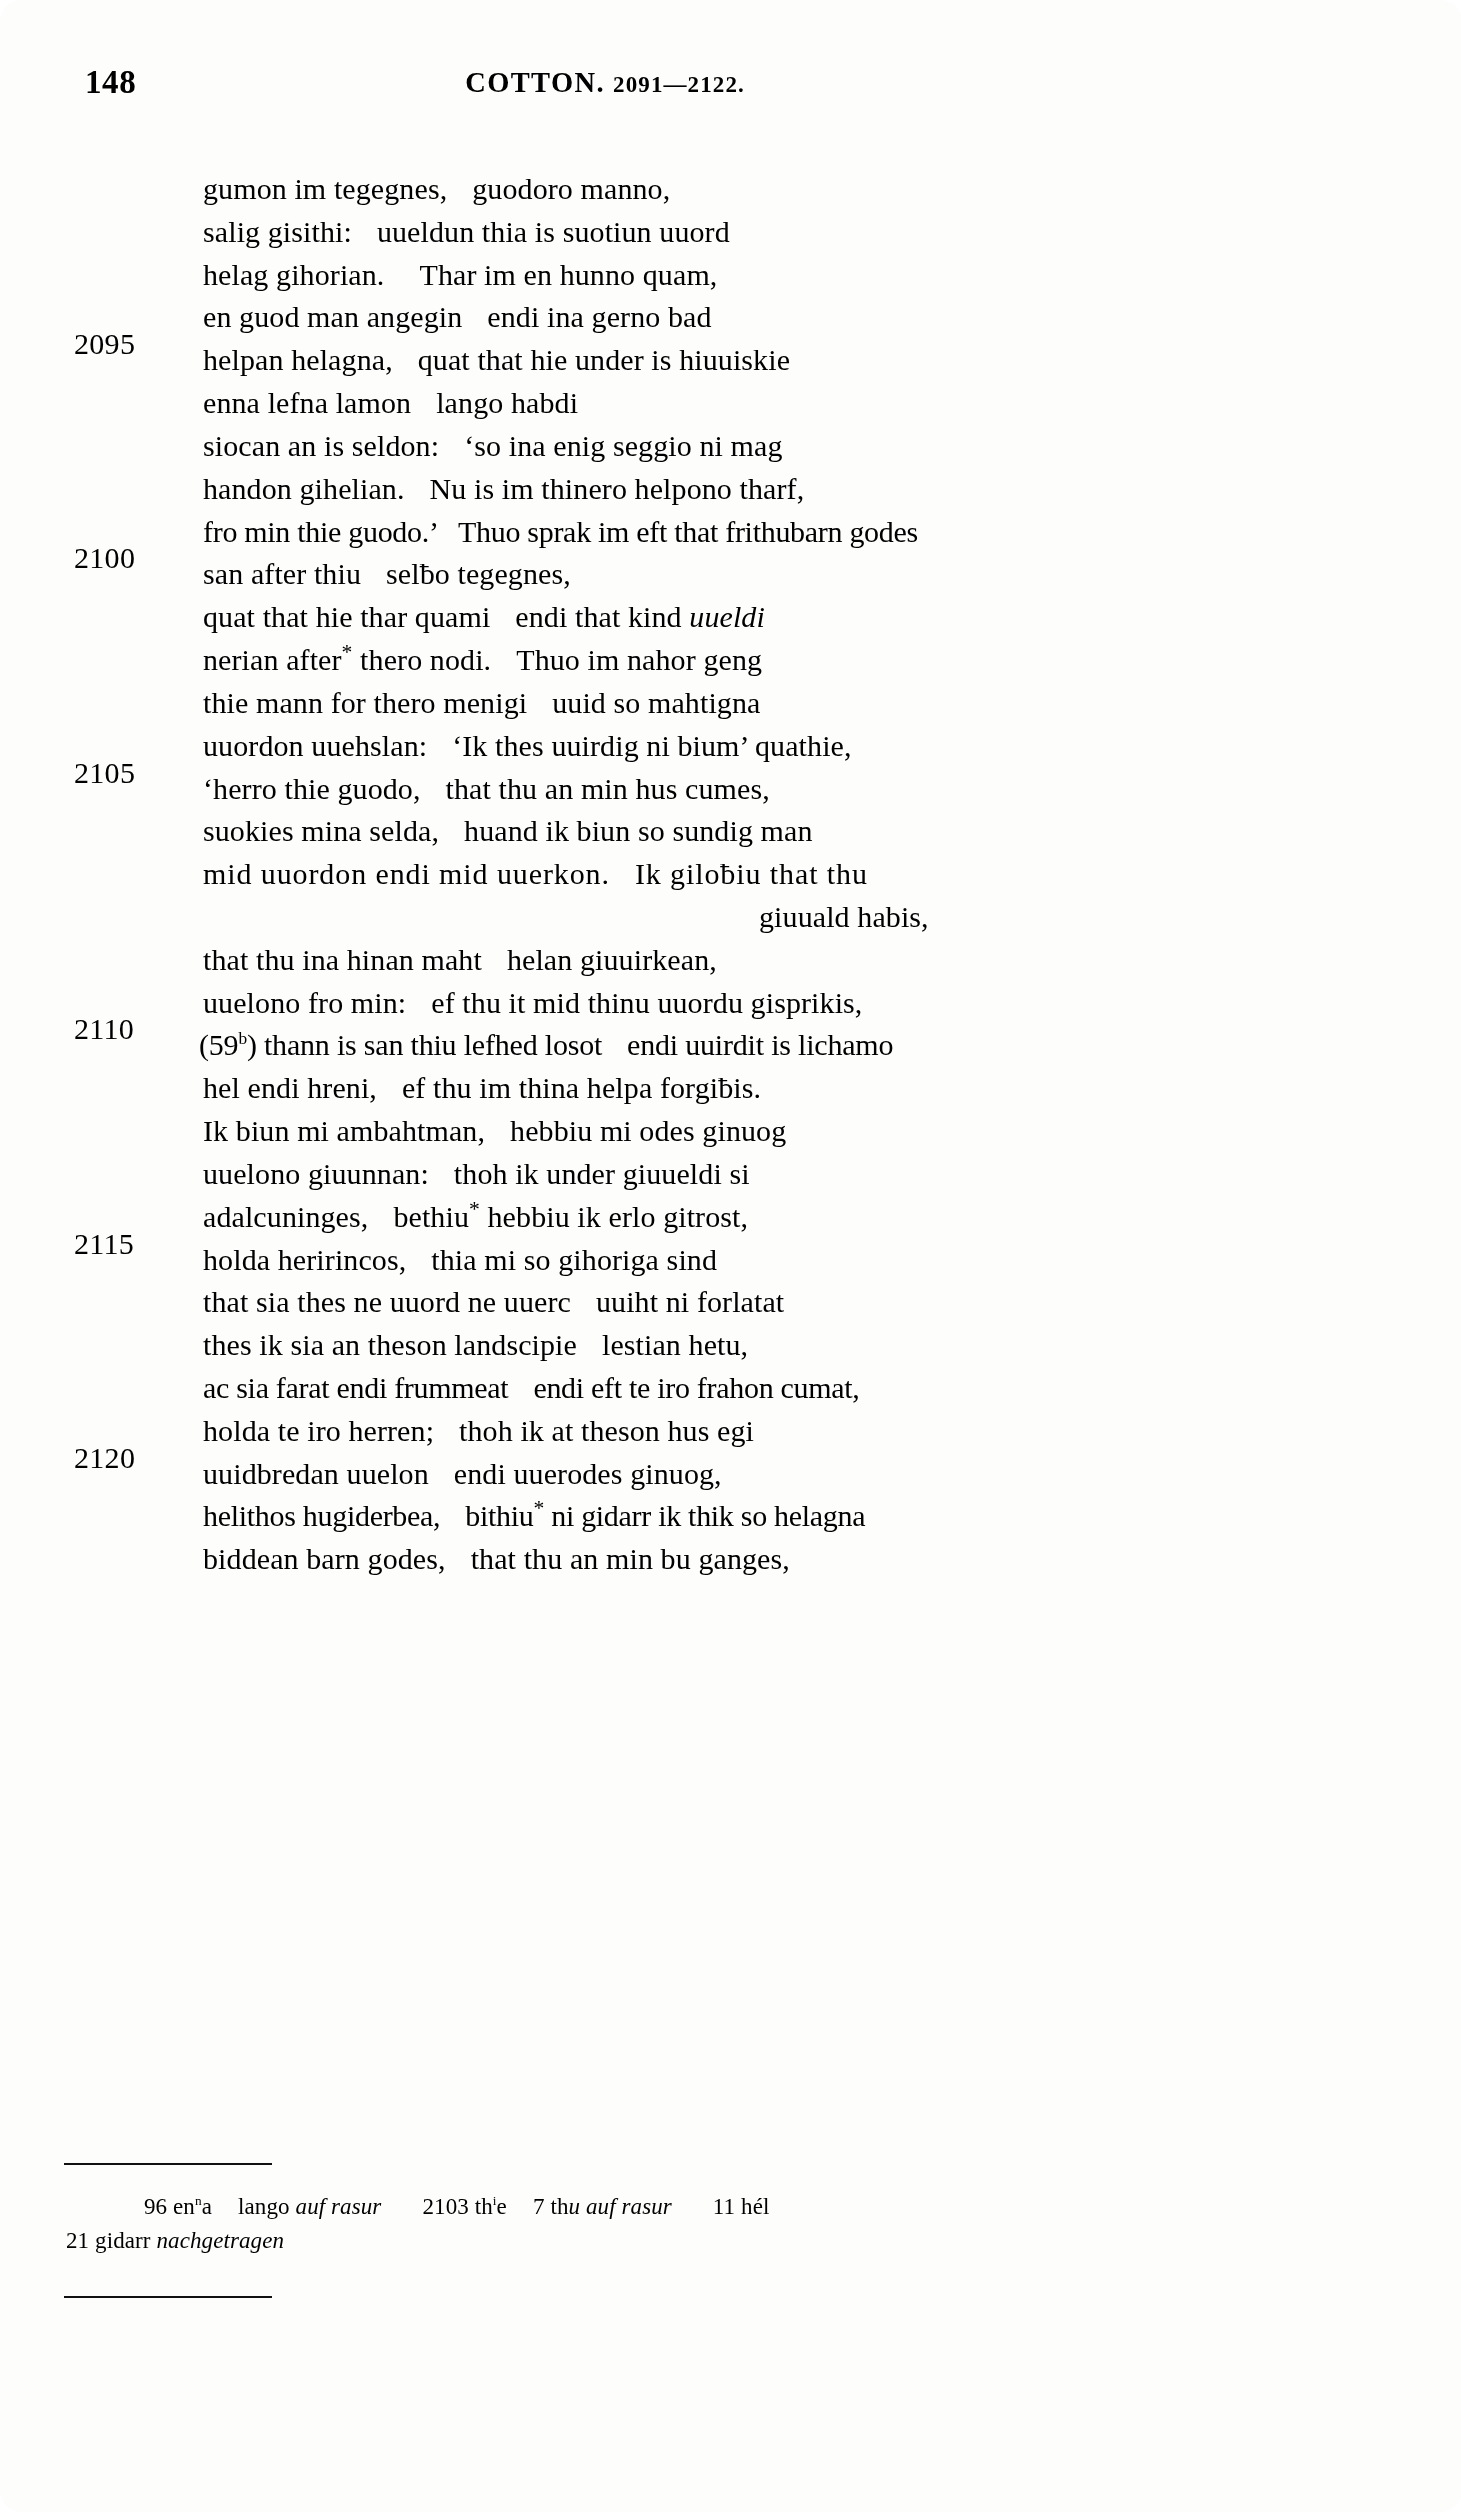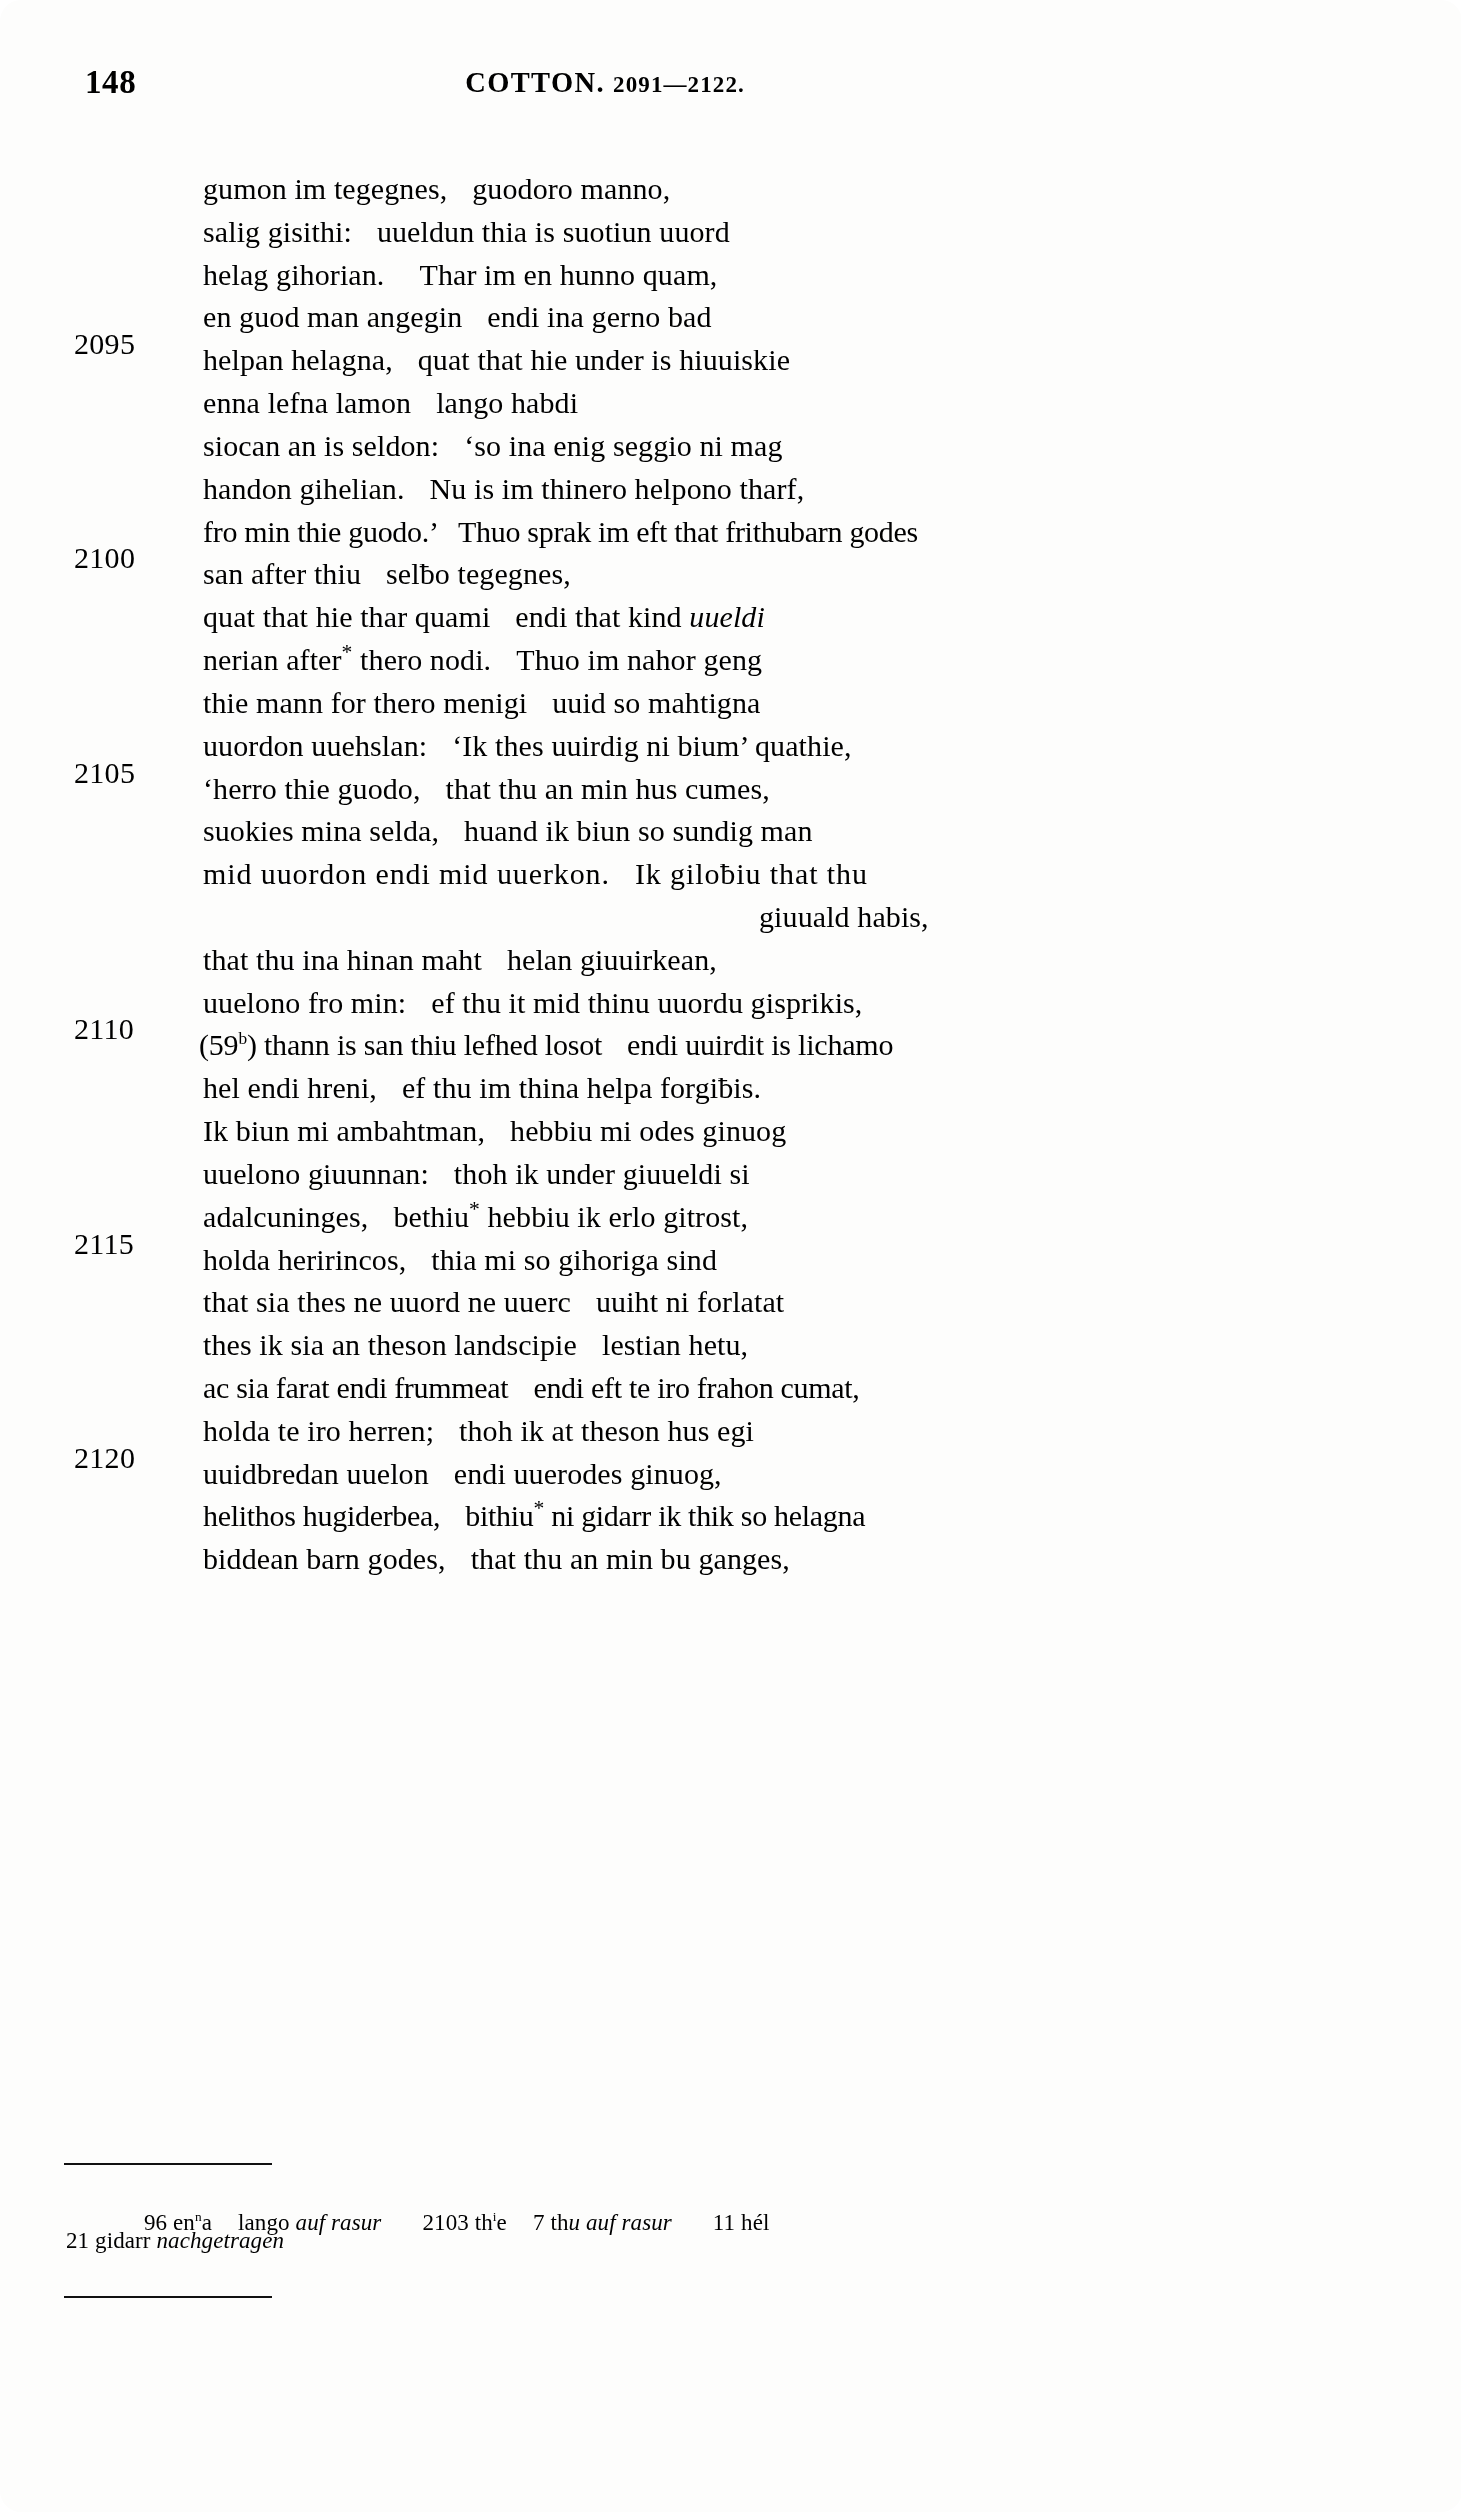--- a/index.html
+++ b/index.html
@@ -128,21 +128,21 @@
   
   .apparatus {
     position: absolute;
     left: 0;
     top: 2191px;
     width: 1462px;
     font-size: 23px;
     line-height: 32px;
     letter-spacing: 0.1px;
   }
-  .app-line-1 { position: absolute; left: 144px; top: 16px; white-space: pre; }
+  .app-line-1 { position: absolute; left: 144px; top: 0; white-space: pre; }
   .app-line-2 { position: absolute; left: 66px; top: 34px; white-space: pre; }
   .app-gap { display: inline-block; width: 26px; }
   .app-gap-lg { display: inline-block; width: 41px; }
 
   
   .latin-note {
     position: absolute;
     left: 66px;
     top: 2328px;
     width: 1336px;

